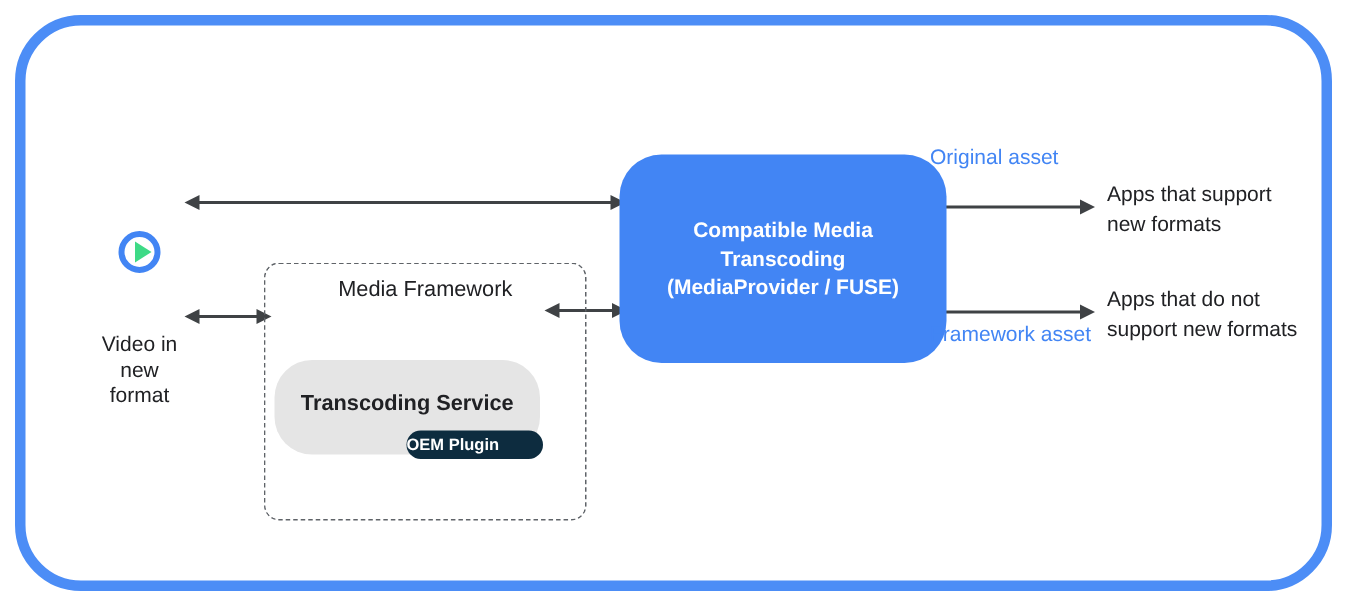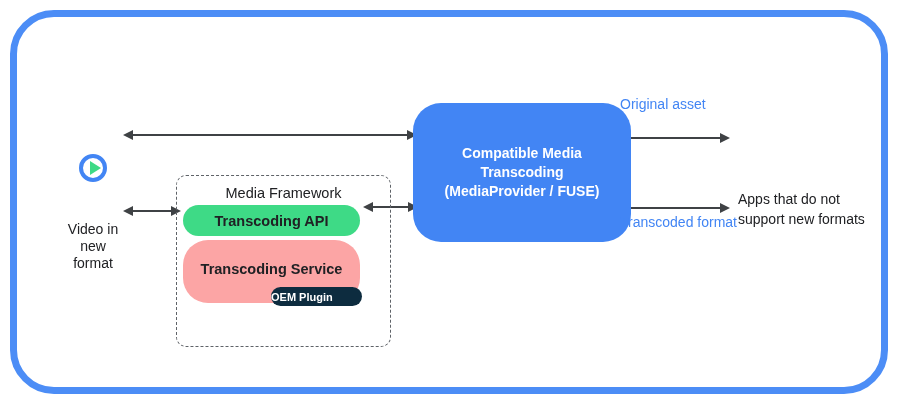--- a/index.html
+++ b/index.html
@@ -33,21 +33,21 @@
   .a-orig{left:615px;top:137px;width:107px;}
   .a-trans{left:615px;top:207px;width:107px;}
 
   
   .mf-box{position:absolute;left:176px;top:175px;width:215px;height:172px;box-sizing:border-box;
         border:1.5px dashed #5F6368;border-radius:10px;}
   .mf-title{position:absolute;left:0;top:9px;width:100%;text-align:center;font-size:14.5px;}
   .pill{position:absolute;left:6px;width:177px;display:flex;align-items:center;justify-content:center;
         font-size:14.5px;box-sizing:border-box;}
   .pill-api{top:29px;height:31px;border-radius:16px;background:#3EDA86;font-weight:bold;}
-  .pill-service{top:64px;height:63px;border-radius:25px;background:#fca5a5;font-weight:bold;padding-bottom:6px;}
+  .pill-service{top:64px;height:63px;border-radius:25px;background:#e5e5e5;font-weight:bold;padding-bottom:6px;}
   .pill-hw{top:132px;height:31px;border-radius:16px;background:#EFF8D6;}
   .badge{position:absolute;right:-2px;bottom:-3px;width:91px;height:19px;border-radius:10px;
         background:#0D2C3F;color:#fff;font-size:11px;font-weight:bold;
         display:flex;align-items:center;justify-content:flex-start;}
 
   
   .blue-box{position:absolute;left:413px;top:103px;width:218px;height:139px;border-radius:28px;
         background:#4285F4;color:#fff;display:flex;align-items:center;justify-content:center;
         text-align:center;font-weight:bold;font-size:14px;line-height:19px;white-space:pre-line;}
 
@@ -74,34 +74,33 @@
 format</div>
 
   <div class="arrow hl hr a-top"></div>
   <div class="arrow hl hr a-video"></div>
   <div class="arrow hl hr a-mf"></div>
   <div class="arrow hr a-orig"></div>
   <div class="arrow hr a-trans"></div>
 
   <div class="mf-box">
     <div class="mf-title">Media Framework</div>
-    <div class="pill pill-api">
-      <span>Transcoding API</span>
-    </div>
     <div class="pill pill-service">
       <span>Transcoding Service</span>
       <div class="badge">
         <span>OEM Plugin</span>
       </div>
     </div>
   </div>
 
   <div class="blue-box">Compatible Media
 Transcoding
 (MediaProvider / FUSE)</div>
 
   <div class="asset-label lbl-orig">Original asset</div>
-  <div class="asset-label lbl-trans">Transcoded format</div>
+  <div class="asset-label lbl-trans">Framework asset</div>
 
+  <div class="txt apps apps-1">Apps that support
+new formats</div>
   <div class="txt apps apps-2">Apps that do not
 support new formats</div>
 
 </div>
 
 </body></html>

